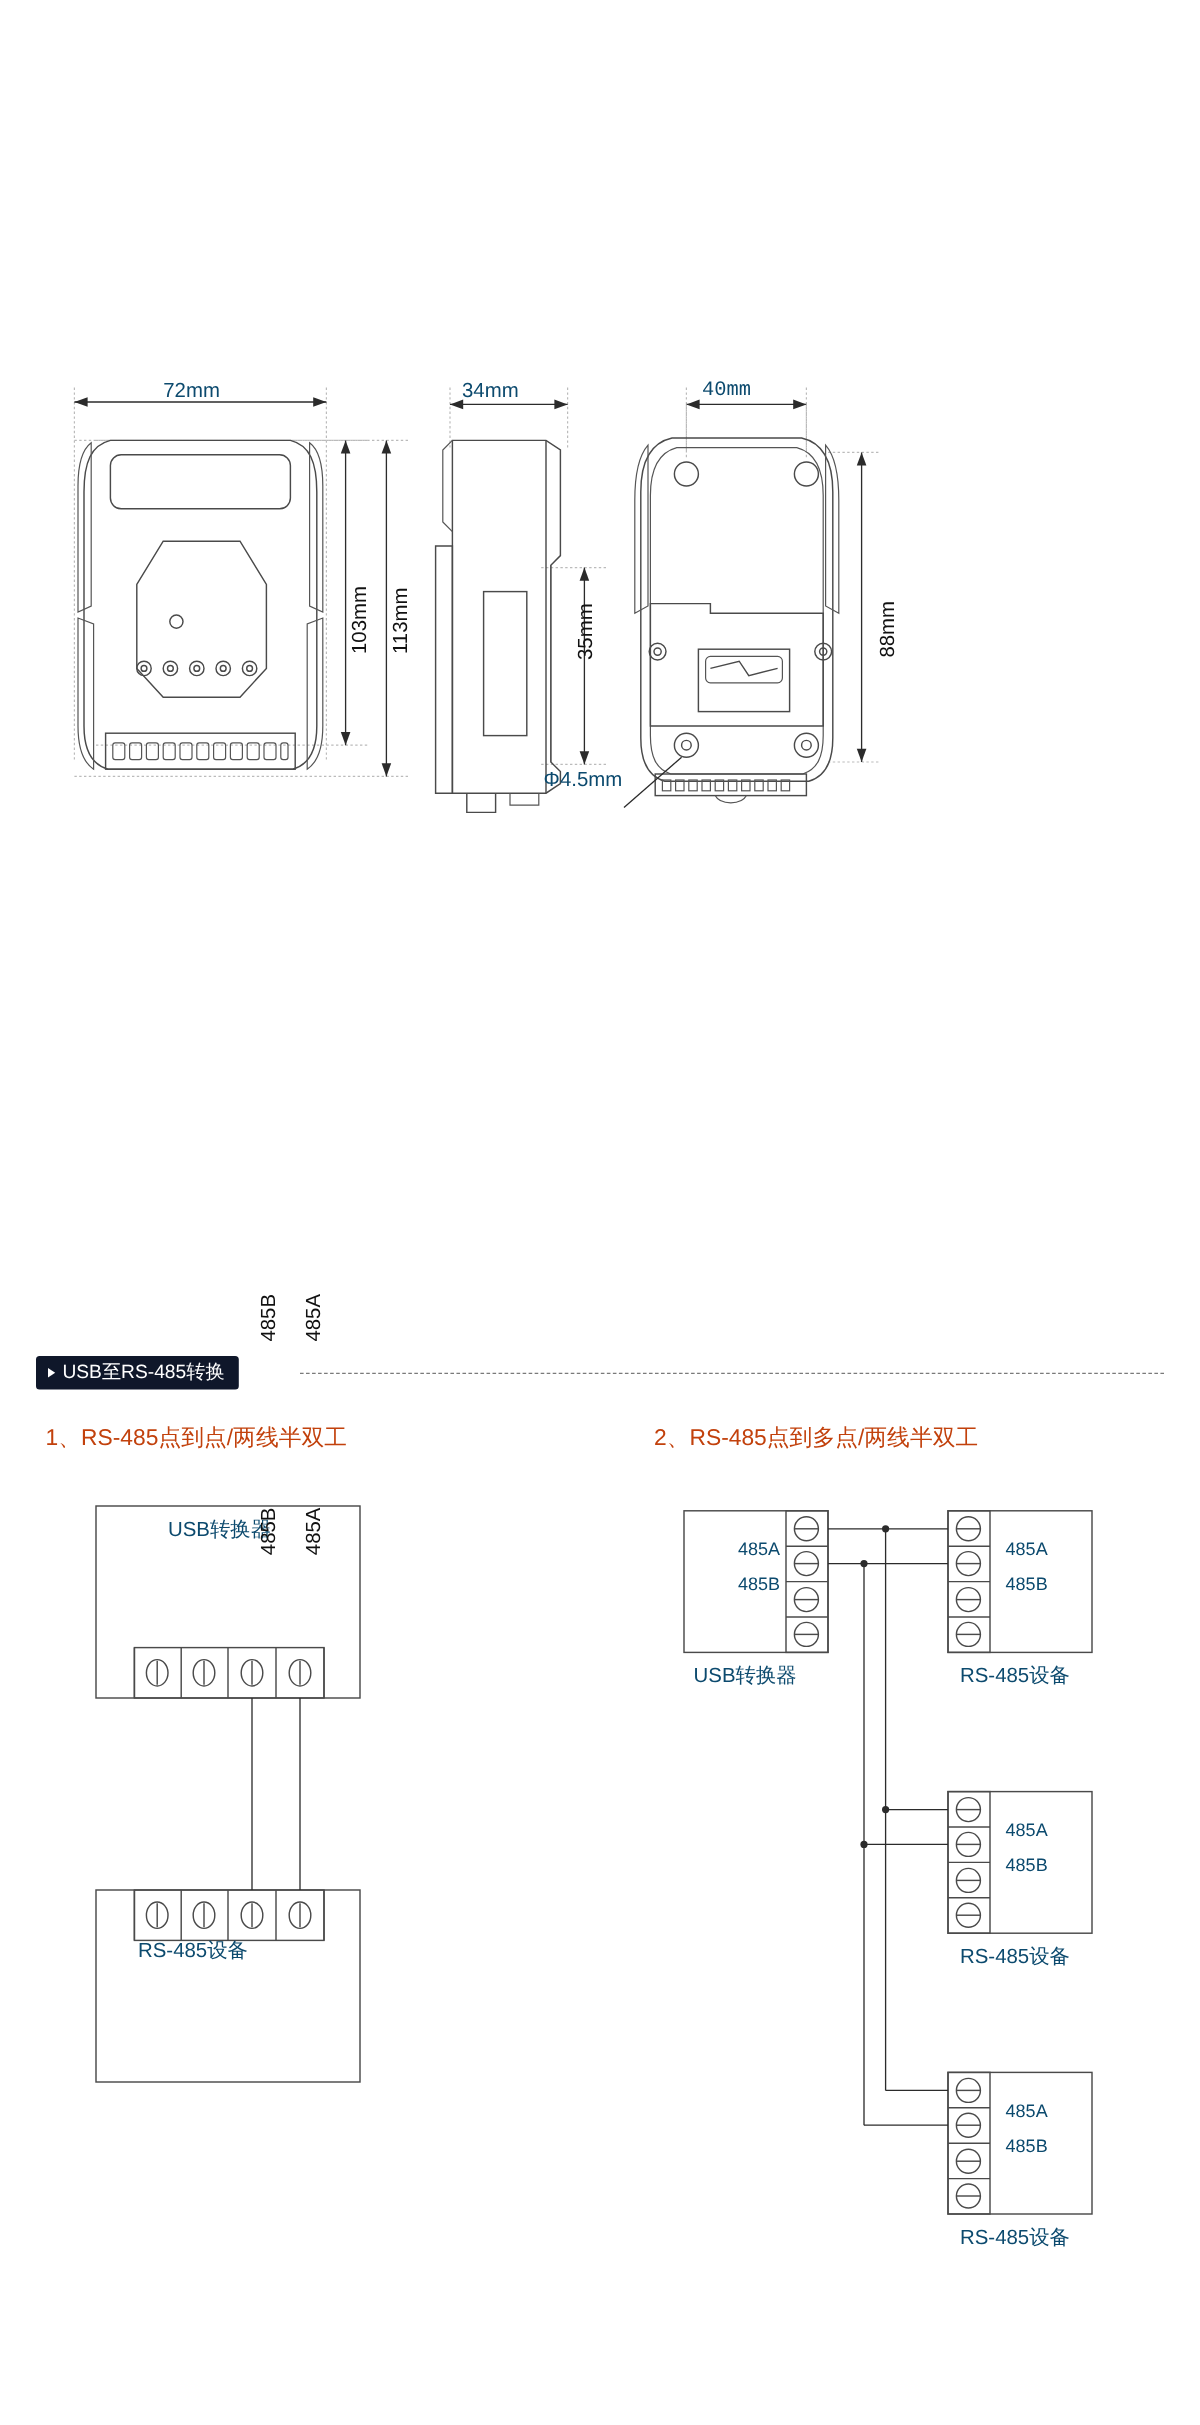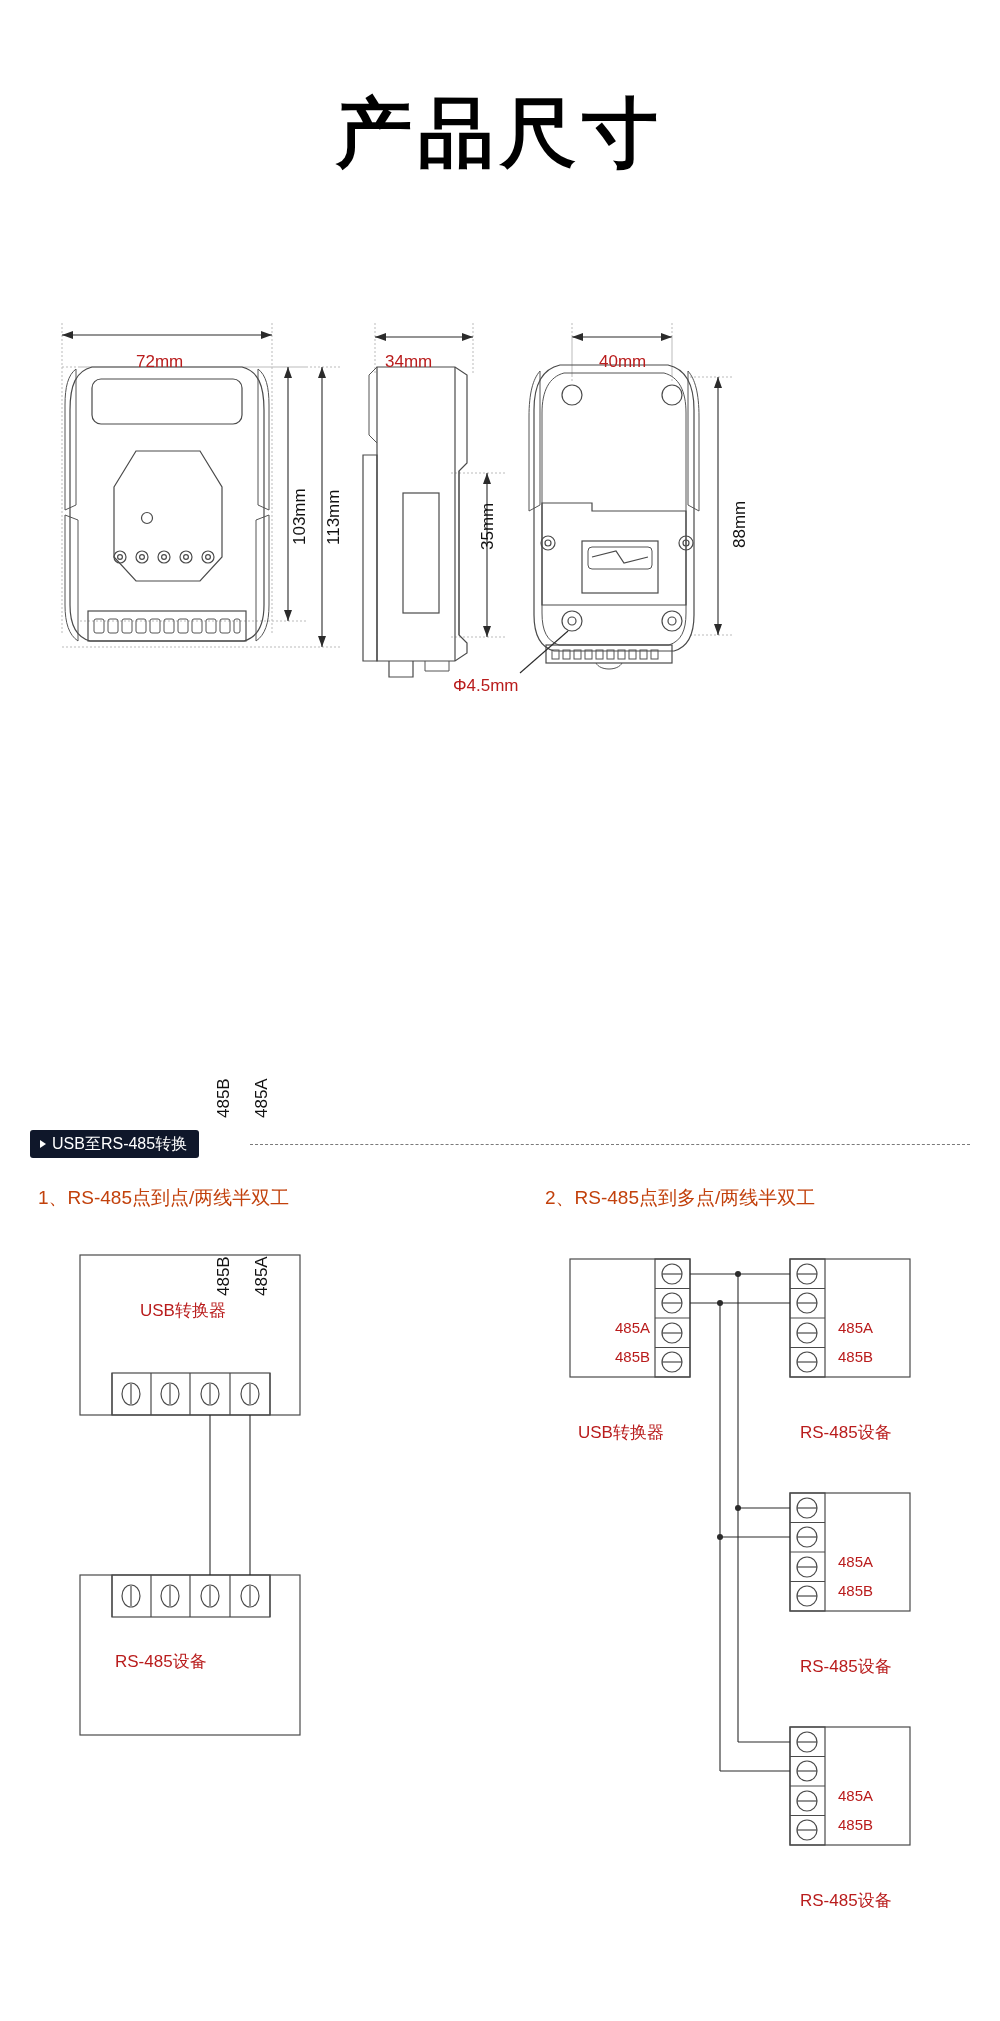--- a/index.html
+++ b/index.html
@@ -66,36 +66,35 @@
 
   
   .subhead {
     position: absolute;
     font-size: 19px; color: #c2410c; white-space: nowrap;
   }
 
   
   .lbl {
     position: absolute;
-    font-size: 17px; color: #b91c1c; white-space: nowrap; margin-top: 36px;
+    font-size: 17px; color: #0c4a6e; white-space: nowrap;
   }
   .lbl.sm { font-size: 15px; }
   .vlbl {
     position: absolute;
     font-size: 17px; color: #111; white-space: nowrap;
     transform-origin: 0 0;
     transform: rotate(-90deg);
   }
 </style>
 </head>
 <body>
 
 <div class="page">
 
-  <div class="title-main">产品尺寸</div>
 
   <div class="svgwrap" style="left:40px; top:305px;">
     <svg width="320" height="400" viewBox="0 0 320 400">
 
       <line class="ext" x1="22" y1="18" x2="22" y2="330"></line>
       <line class="ext" x1="232" y1="18" x2="232" y2="330"></line>
       <line class="ext" x1="22" y1="62" x2="300" y2="62"></line>
       <line class="ext" x1="22" y1="342" x2="300" y2="342"></line>
       <line class="ext" x1="40" y1="62" x2="268" y2="62"></line>
       <line class="ext" x1="40" y1="316" x2="268" y2="316"></line>
@@ -243,21 +242,21 @@
       <rect class="ln2" x="87" y="345" width="7" height="9"></rect>
       <rect class="ln2" x="98" y="345" width="7" height="9"></rect>
       <rect class="ln2" x="109" y="345" width="7" height="9"></rect>
       <rect class="ln2" x="120" y="345" width="7" height="9"></rect>
       <rect class="ln2" x="131" y="345" width="7" height="9"></rect>
       <path class="ln2" d="M76,358 C80,366 98,366 102,358"></path>
 
       <line class="dim" x1="48" y1="326" x2="0" y2="368"></line>
     </svg>
   </div>
-  <div class="lbl" style="left:599px; top:316px;">40mm</div>
+  <div class="lbl" style="left:585px; top:316px;font-family:Liberation Mono, monospace;">40mm</div>
   <div class="vlbl" style="left:730px; top:548px;">88mm</div>
   <div class="lbl" style="left:453px; top:640px;">Φ4.5mm</div>
 
 
   <div class="tagrow">
     <div class="tag">
       <span class="tri"></span>
       <span>USB至RS-485转换</span>
     </div>
     <div class="tagline"></div>

